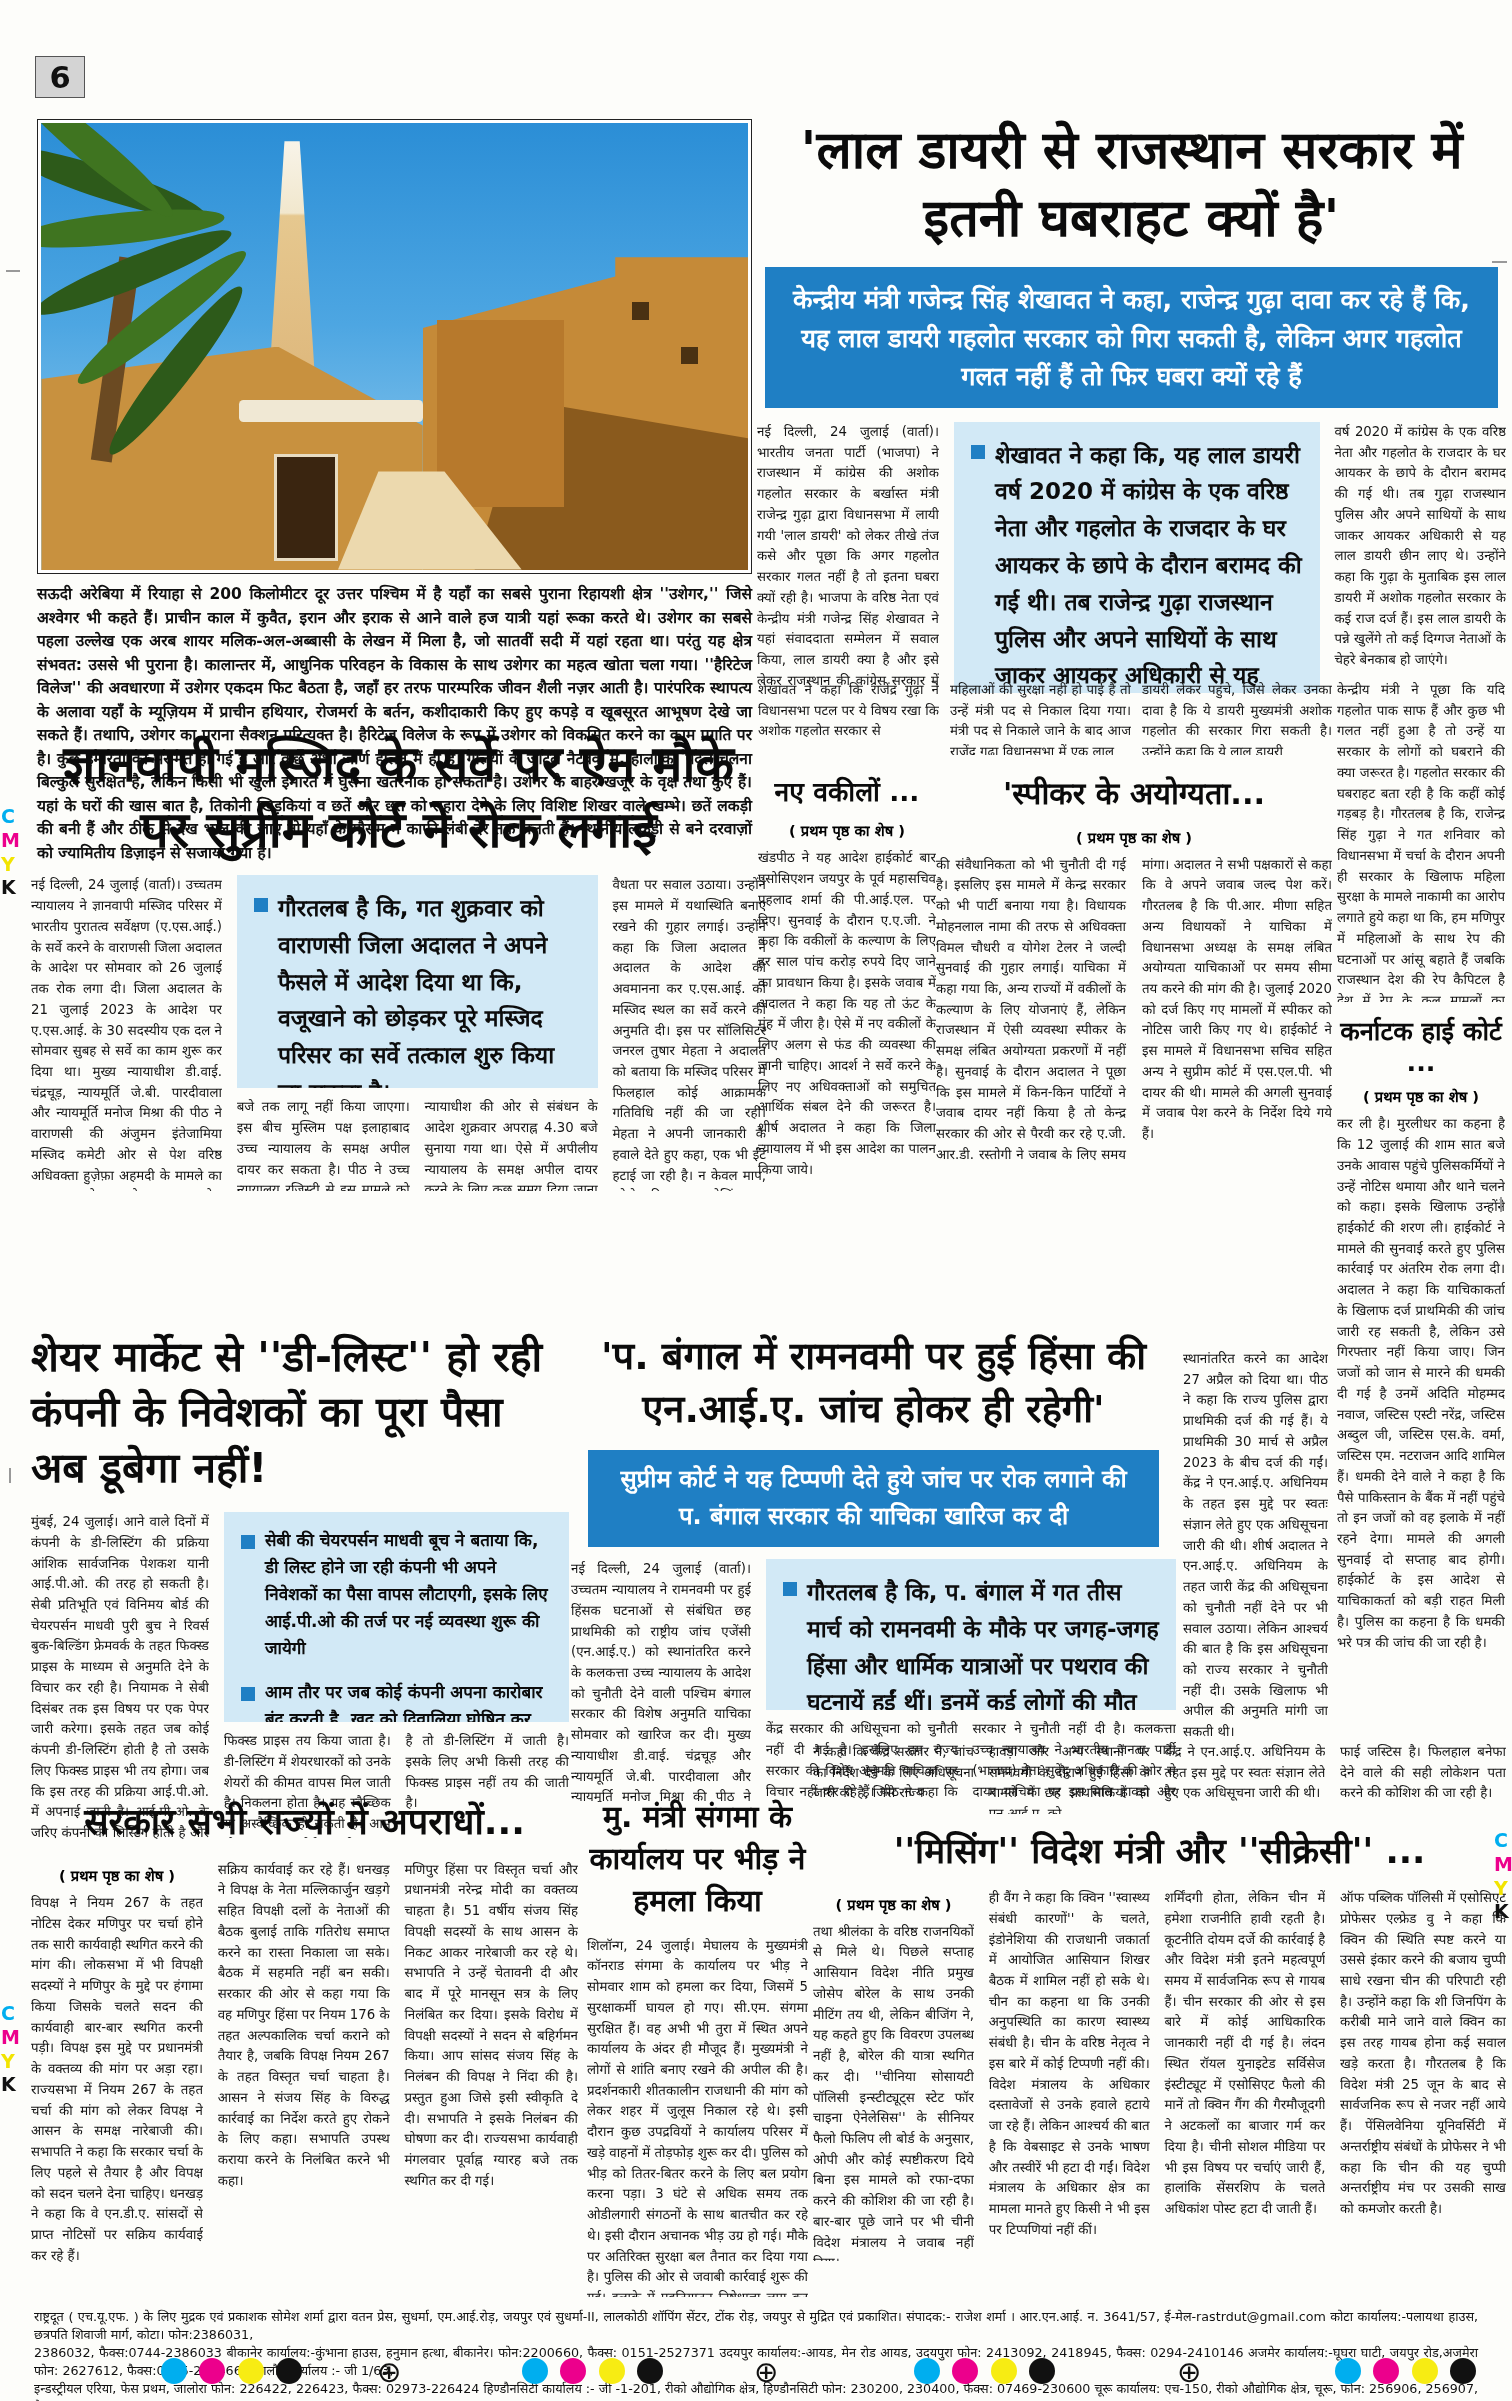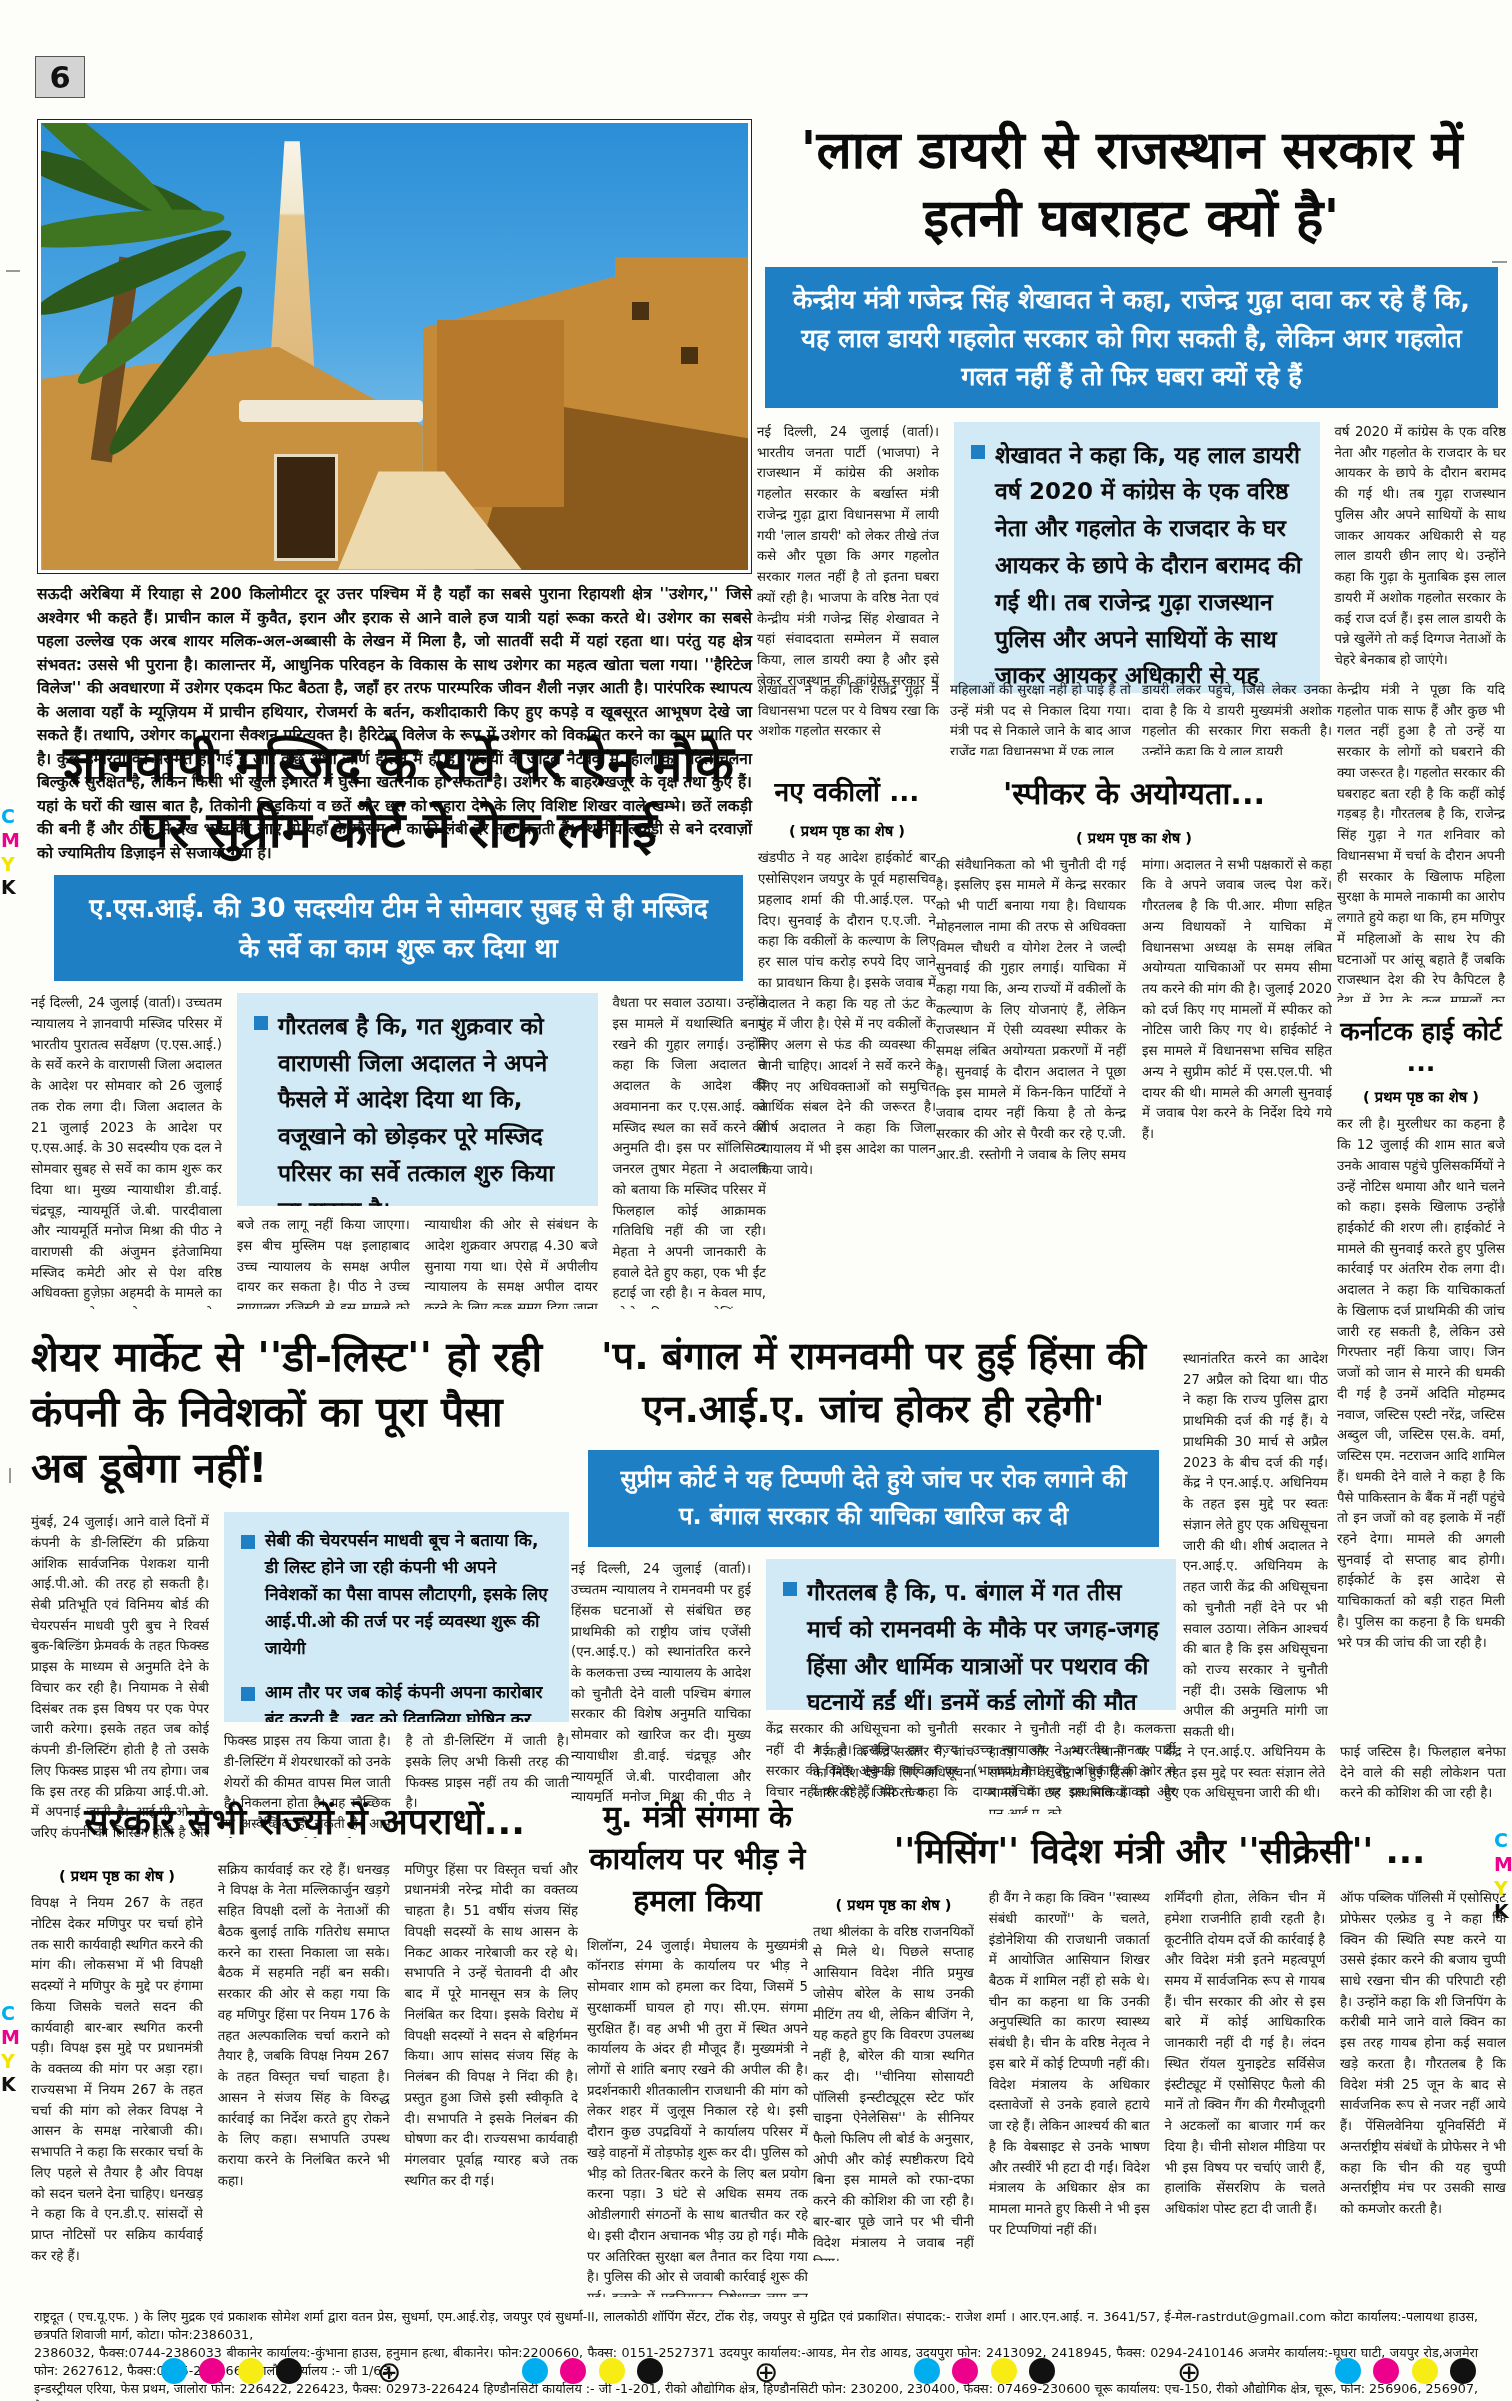--- a/index.html
+++ b/index.html
@@ -134,21 +134,20 @@
 
   <div class="abs" style="left:1337px;top:680px;width:168px;">
     <div class="col" style="height:322px;">केन्द्रीय मंत्री ने पूछा कि यदि गहलोत पाक साफ हैं और कुछ भी गलत नहीं हुआ है तो उन्हें या सरकार के लोगों को घबराने की क्या जरूरत है। गहलोत सरकार की घबराहट बता रही है कि कहीं कोई गड़बड़ है। गौरतलब है कि, राजेन्द्र सिंह गुढ़ा ने गत शनिवार को विधानसभा में चर्चा के दौरान अपनी ही सरकार के खिलाफ महिला सुरक्षा के मामले नाकामी का आरोप लगाते हुये कहा था कि, हम मणिपुर में महिलाओं के साथ रेप की घटनाओं पर आंसू बहाते हैं जबकि राजस्थान देश की रेप कैपिटल है देश में रेप के कुल मामलों का करीब 30 प्रतिशत राजस्थान में दर्ज होते हैं। पूरे देश में महिला उत्पीड़न के मामले में राजस्थान शीर्ष पर है।</div>
     <div class="sect-title" style="font-size:25.4px;margin:11.3px 0 9px;">कर्नाटक हाई कोर्ट ...</div>
     <div class="kick">( प्रथम पृष्ठ का शेष )</div>
     <div class="col" style="height:570px;">कर ली है। मुरलीधर का कहना है कि 12 जुलाई की शाम सात बजे उनके आवास पहुंचे पुलिसकर्मियों ने उन्हें नोटिस थमाया और थाने चलने को कहा। इसके खिलाफ उन्होंने हाईकोर्ट की शरण ली। हाईकोर्ट ने मामले की सुनवाई करते हुए पुलिस कार्रवाई पर अंतरिम रोक लगा दी। अदालत ने कहा कि याचिकाकर्ता के खिलाफ दर्ज प्राथमिकी की जांच जारी रह सकती है, लेकिन उसे गिरफ्तार नहीं किया जाए। जिन जजों को जान से मारने की धमकी दी गई है उनमें अदिति मोहम्मद नवाज, जस्टिस एस्टी नरेंद्र, जस्टिस अब्दुल जी, जस्टिस एस.के. वर्मा, जस्टिस एम. नटराजन आदि शामिल हैं। धमकी देने वाले ने कहा है कि पैसे पाकिस्तान के बैंक में नहीं पहुंचे तो इन जजों को वह इलाके में नहीं रहने देगा। मामले की अगली सुनवाई दो सप्ताह बाद होगी। हाईकोर्ट के इस आदेश से याचिकाकर्ता को बड़ी राहत मिली है। पुलिस का कहना है कि धमकी भरे पत्र की जांच की जा रही है।</div>
   </div>
 
   <div class="abs" style="left:31px;top:731px;width:735px;">
     <div class="hl" style="font-size:50px;line-height:1.32;">ज्ञानवापी मस्जिद के सर्वे पर ऐन मौके पर सुप्रीम कोर्ट ने रोक लगाई</div>
-    <div class="banner" style="margin:12.4px 22.6px 0;padding:12.4px 34px;font-size:26px;line-height:1.55;">ए.एस.आई.  की 30 सदस्यीय टीम ने सोमवार सुबह से ही मस्जिद के सर्वे का काम शुरू कर दिया था</div>
     <div class="row" style="gap:14.7px;margin-top:12.4px;">
       <div class="col" style="width:191px;height:316px;">नई दिल्ली, 24 जुलाई (वार्ता)। उच्चतम न्यायालय ने ज्ञानवापी मस्जिद परिसर में भारतीय पुरातत्व सर्वेक्षण (ए.एस.आई.) के सर्वे करने के वाराणसी जिला अदालत के आदेश पर सोमवार को 26 जुलाई तक रोक लगा दी। जिला अदालत के 21 जुलाई 2023 के आदेश पर ए.एस.आई. के 30 सदस्यीय एक दल ने सोमवार सुबह से सर्वे का काम शुरू कर दिया था। मुख्य न्यायाधीश डी.वाई. चंद्रचूड़, न्यायमूर्ति जे.बी. पारदीवाला और न्यायमूर्ति मनोज मिश्रा की पीठ ने वाराणसी की अंजुमन इंतेजामिया मस्जिद कमेटी ओर से पेश वरिष्ठ अधिवक्ता हुज़ेफ़ा अहमदी के मामले का तत्काल उल्लेख करने पर यह आदेश पारित किया। पीठ ने आदेश देते हुए कहा कि जिला न्यायाधीश का आदेश 26 जुलाई शाम पांच</div>
       <div style="width:361px;">
         <div class="lbox" style="height:213px;">
           <div class="bitem">
             <span class="sq"></span>
             <span>गौरतलब है कि, गत शुक्रवार को वाराणसी जिला अदालत ने अपने फैसले में आदेश दिया था कि, वजूखाने को छोड़कर पूरे मस्जिद परिसर का सर्वे तत्काल शुरु किया जा सकता है।</span>
           </div>
           <div class="bitem">
             <span class="sq"></span>

